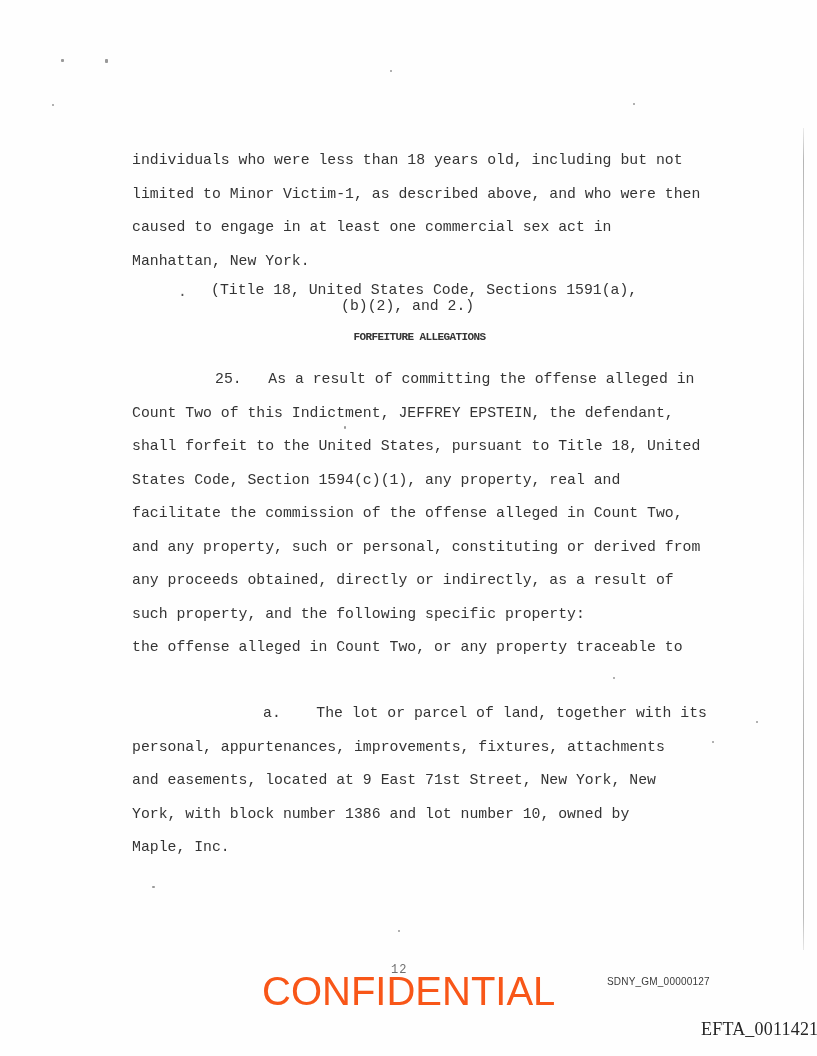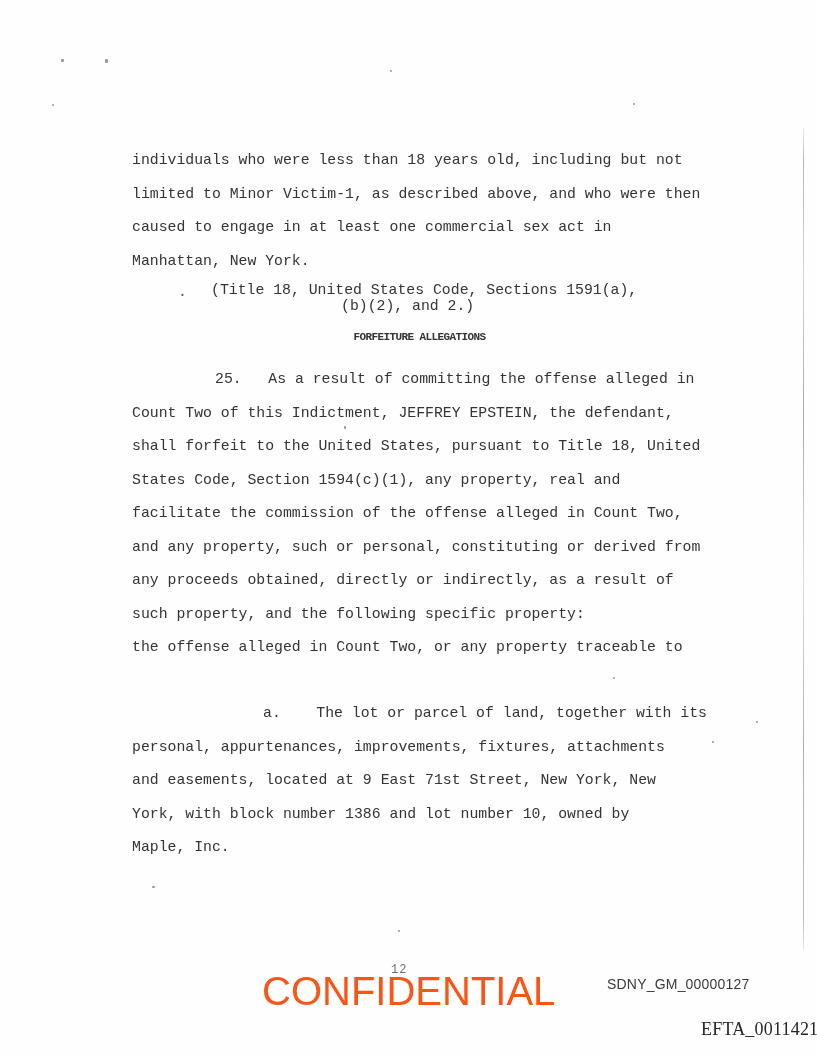--- a/index.html
+++ b/index.html
@@ -49,21 +49,21 @@
   }
   .confidential-stamp {
     position: absolute; left: 262px; top: 969px; z-index: 2;
     font-family: "Liberation Sans", sans-serif;
     font-size: 40px; line-height: 1.1; font-weight: 400;
     color: #f85618; letter-spacing: 0px;
   }
   .bates-sdny {
     position: absolute; left: 607px; top: 976px;
     font-family: "Liberation Sans", sans-serif;
-    font-size: 14px; color: #3a3a3a; letter-spacing: 0.2px;
+    font-size: 10px; color: #3a3a3a; letter-spacing: 0.2px;
   }
   .bates-efta {
     position: absolute; left: 701px; top: 1019px;
     font-family: "Liberation Serif", serif;
     font-size: 18px; color: #262626; letter-spacing: 0.2px;
   }
 
   
   .scan-vline {
     position: absolute; left: 803px; top: 128px; width: 1px; height: 822px;

